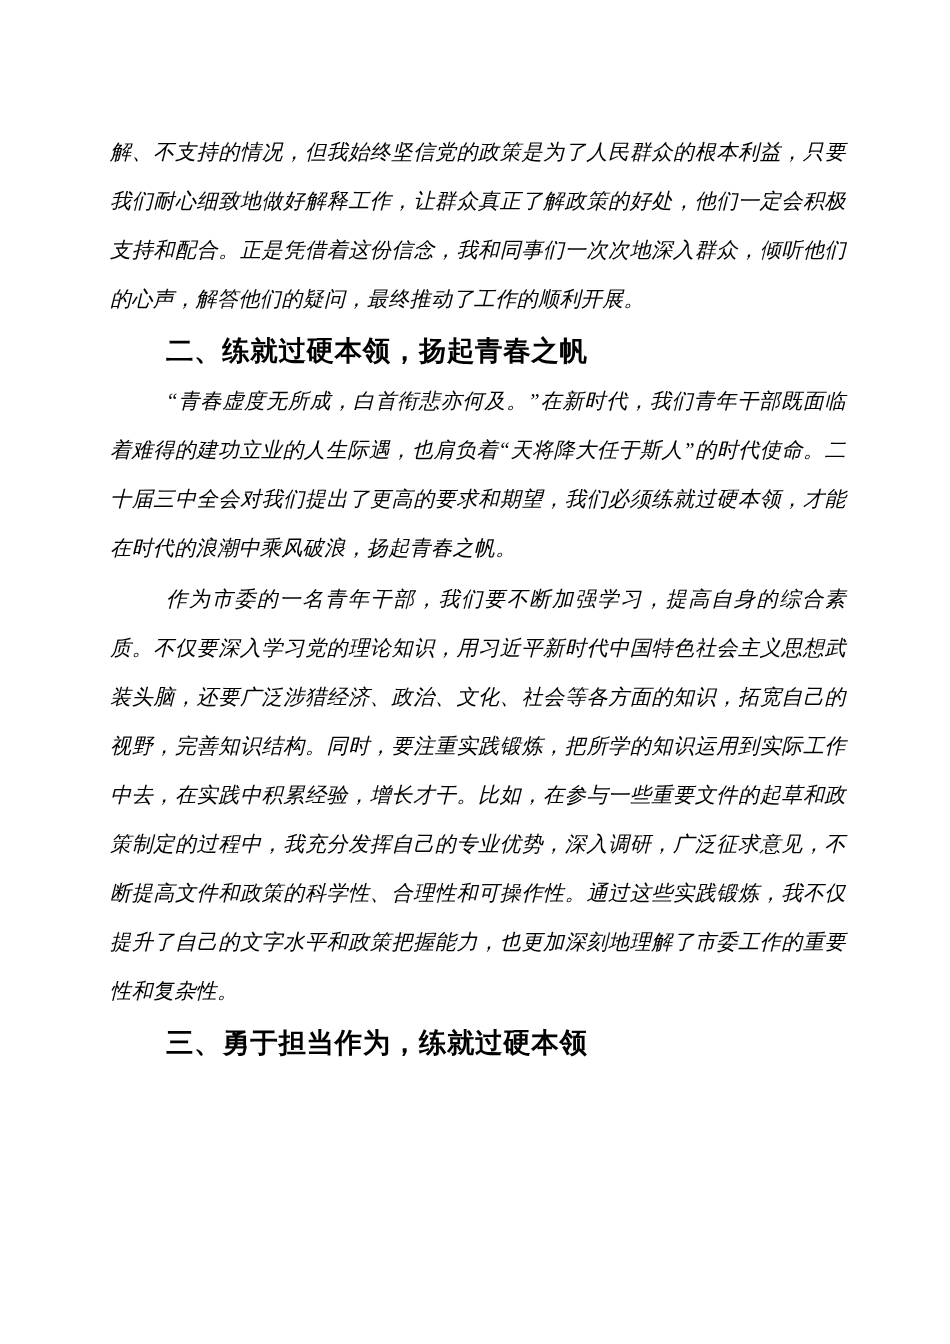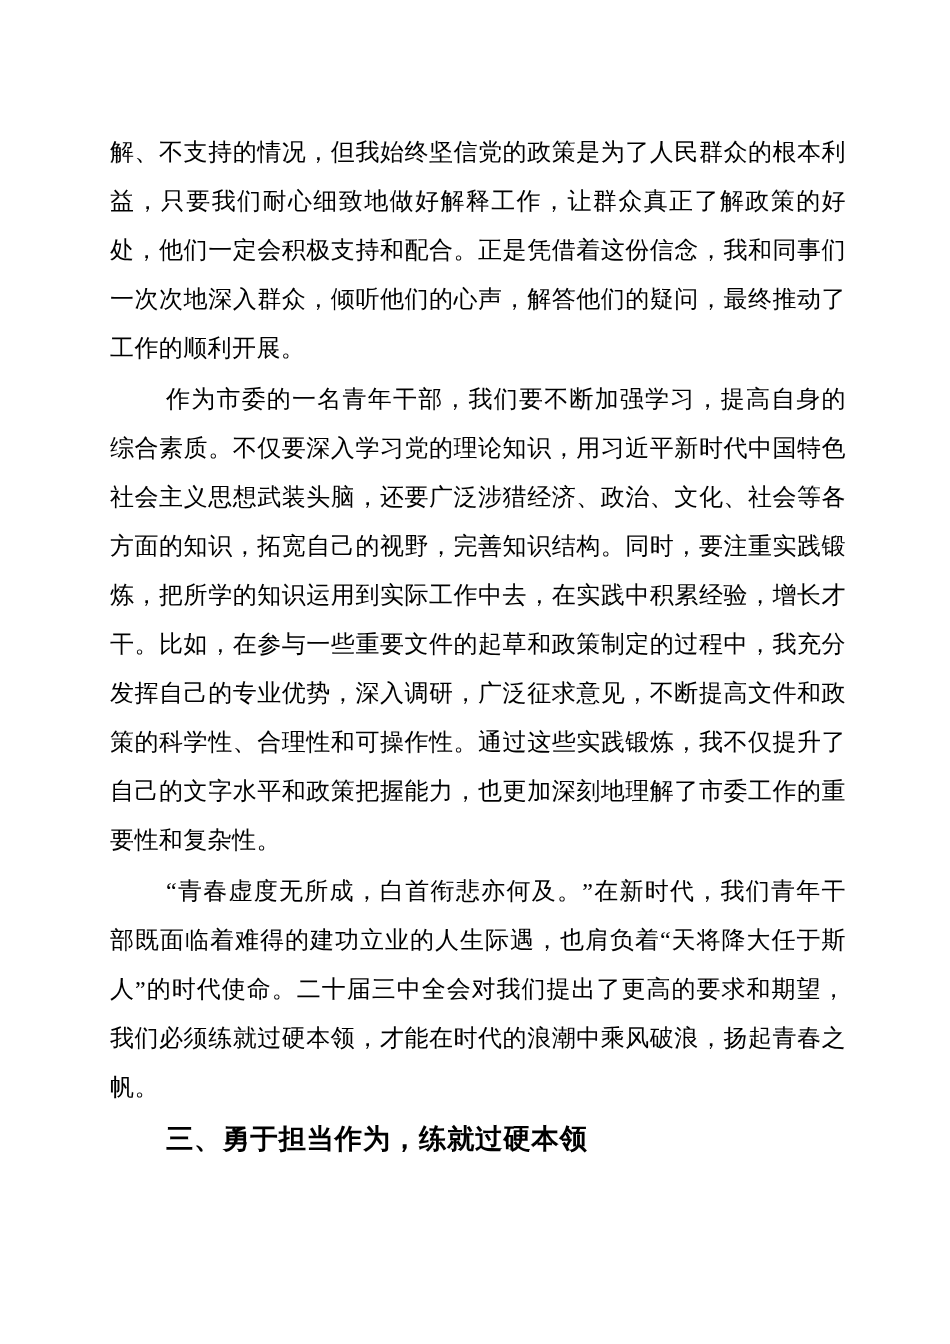--- a/index.html
+++ b/index.html
@@ -20,27 +20,28 @@
     height: 1344px;
     background: #ffffff;
     box-sizing: border-box;
     padding: 128px 104px 40px 110px;
   }
   .doc-body {
     width: 736px;
   }
   p.para {
     margin: 0 0 2px 0;
-    font-size: 24px;
+    font-size: 21px;
     line-height: 49px;
     text-align: justify;
     text-justify: inter-ideograph;
     letter-spacing: 0.4px;
     text-indent: 0;
     font-family: "Liberation Serif", "DejaVu Serif", serif;
+    font-style: italic;
   }
   p.indent {
     text-indent: 56px;
   }
   p.heading {
     margin: 0 0 2px 0;
     font-size: 27.5px;
     line-height: 49px;
     font-weight: bold;
     text-indent: 56px;
@@ -49,21 +50,22 @@
   }
 </style>
 </head>
 <body>
 
 <div class="page">
   <div class="doc-body">
 
     <p class="para">解、不支持的情况，但我始终坚信党的政策是为了人民群众的根本利益，只要我们耐心细致地做好解释工作，让群众真正了解政策的好处，他们一定会积极支持和配合。正是凭借着这份信念，我和同事们一次次地深入群众，倾听他们的心声，解答他们的疑问，最终推动了工作的顺利开展。</p>
 
+    <p class="heading">二、练就过硬本领，扬起青春之帆</p>
+
+    <p class="para indent">“青春虚度无所成，白首衔悲亦何及。”在新时代，我们青年干部既面临着难得的建功立业的人生际遇，也肩负着“天将降大任于斯人”的时代使命。二十届三中全会对我们提出了更高的要求和期望，我们必须练就过硬本领，才能在时代的浪潮中乘风破浪，扬起青春之帆。</p>
 
     <p class="para indent">作为市委的一名青年干部，我们要不断加强学习，提高自身的综合素质。不仅要深入学习党的理论知识，用习近平新时代中国特色社会主义思想武装头脑，还要广泛涉猎经济、政治、文化、社会等各方面的知识，拓宽自己的视野，完善知识结构。同时，要注重实践锻炼，把所学的知识运用到实际工作中去，在实践中积累经验，增长才干。比如，在参与一些重要文件的起草和政策制定的过程中，我充分发挥自己的专业优势，深入调研，广泛征求意见，不断提高文件和政策的科学性、合理性和可操作性。通过这些实践锻炼，我不仅提升了自己的文字水平和政策把握能力，也更加深刻地理解了市委工作的重要性和复杂性。</p>
-
-    <p class="para indent">“青春虚度无所成，白首衔悲亦何及。”在新时代，我们青年干部既面临着难得的建功立业的人生际遇，也肩负着“天将降大任于斯人”的时代使命。二十届三中全会对我们提出了更高的要求和期望，我们必须练就过硬本领，才能在时代的浪潮中乘风破浪，扬起青春之帆。</p>
 
     <p class="heading">三、勇于担当作为，练就过硬本领</p>
 
   </div>
 </div>
 
 </body></html>

